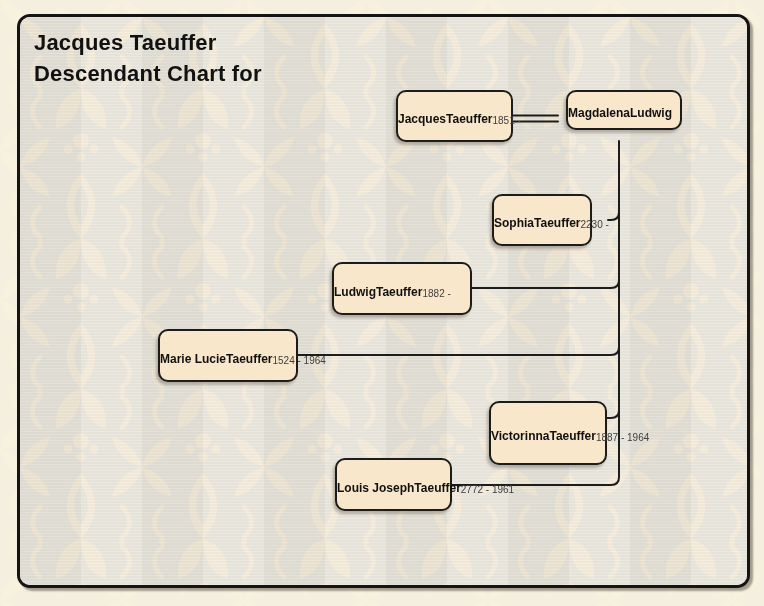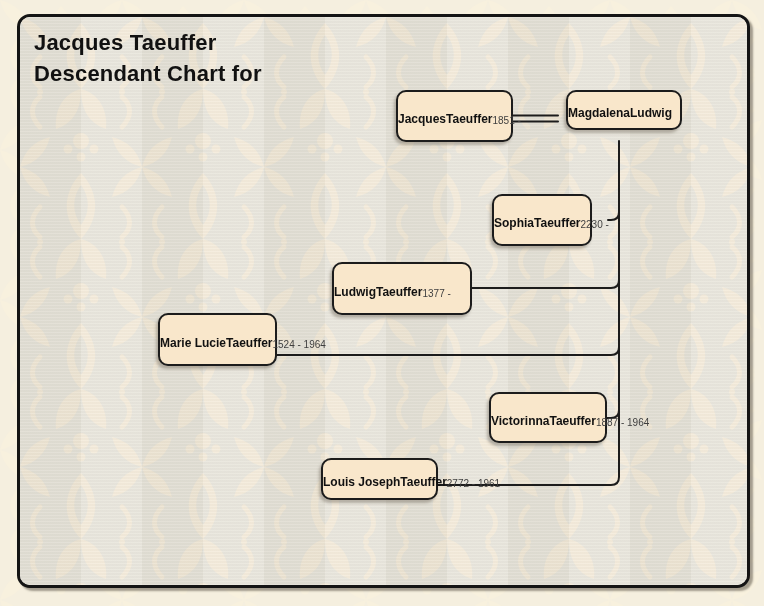--- a/index.html
+++ b/index.html
@@ -177,34 +177,34 @@
 
   <div class="person-box" style="left:492px;top:194px;width:100px;height:52px">
     <div class="name-line">Sophia</div>
     <div class="name-line">Taeuffer</div>
     <div class="date-line">2230 -</div>
   </div>
 
   <div class="person-box" style="left:332px;top:262px;width:140px;height:53px">
     <div class="name-line">Ludwig</div>
     <div class="name-line">Taeuffer</div>
-    <div class="date-line">1377 -</div>
-  </div>
-
-  <div class="person-box" style="left:158px;top:313px;width:119px;height:53px">
+    <div class="date-line">1882 -</div>
+  </div>
+
+  <div class="person-box" style="left:158px;top:329px;width:140px;height:53px">
     <div class="name-line">Marie Lucie</div>
     <div class="name-line">Taeuffer</div>
     <div class="date-line">1524 - 1964</div>
   </div>
 
-  <div class="person-box" style="left:489px;top:392px;width:118px;height:51px">
+  <div class="person-box" style="left:489px;top:401px;width:118px;height:64px">
     <div class="name-line">Victorinna</div>
     <div class="name-line">Taeuffer</div>
     <div class="date-line">1887 - 1964</div>
   </div>
 
-  <div class="person-box" style="left:321px;top:458px;width:117px;height:42px">
+  <div class="person-box" style="left:335px;top:458px;width:117px;height:53px">
     <div class="name-line">Louis Joseph</div>
     <div class="name-line">Taeuffer</div>
     <div class="date-line">2772 - 1961</div>
   </div>
 
 </div>
 
 </body></html>

